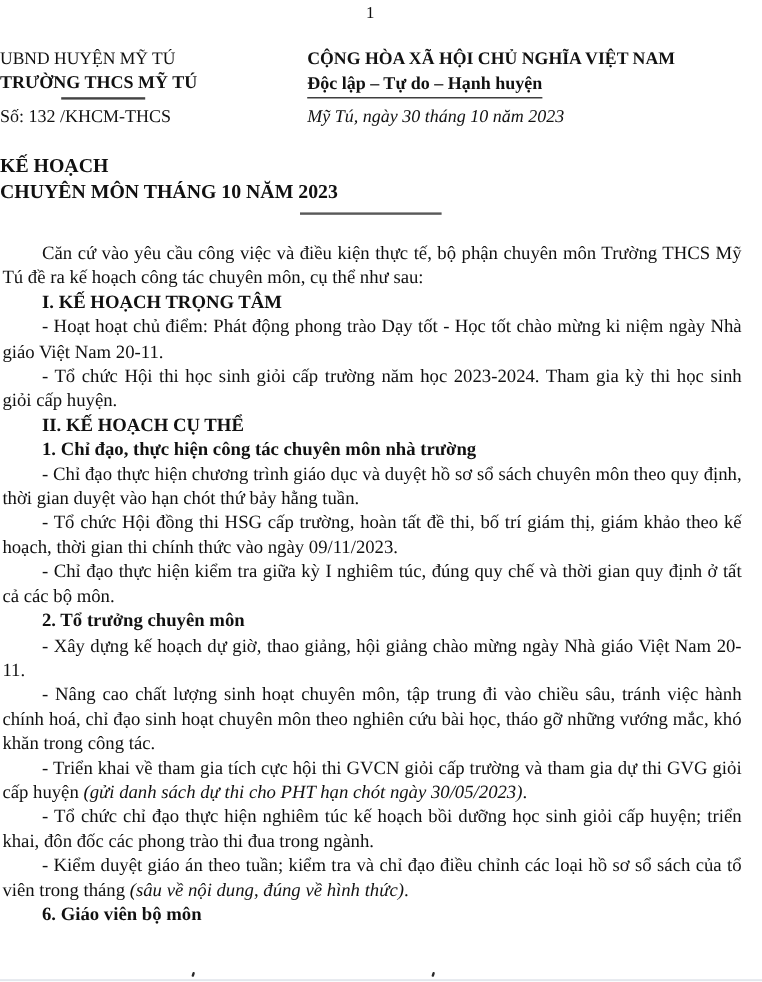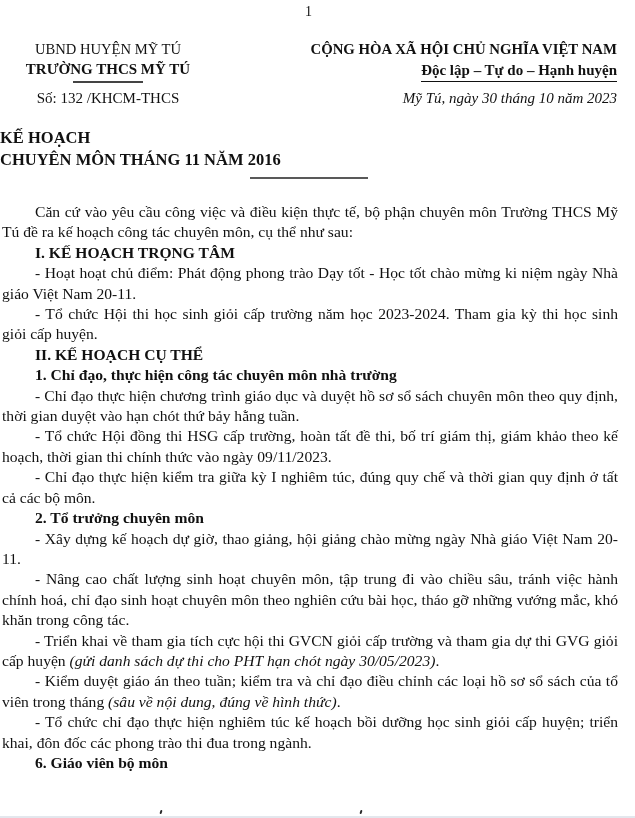--- a/index.html
+++ b/index.html
@@ -16,29 +16,29 @@
     overflow:hidden;
     font-family:"Liberation Serif","DejaVu Serif",serif;
     color:var(--text);
   }
   .page-number{
     position:absolute;top:4px;left:0;width:617px;
     text-align:center;font-size:14px;line-height:16px;
   }
   .header-left{
     position:absolute;top:39px;left:0;width:172px;
-    text-align:center;line-height:20px;padding-left:22px;
+    line-height:20px;
   }
   .header-left .l1{font-size:14.6px;}
   .header-left .l2{font-size:15px;font-weight:bold;}
   .org-rule{width:70px;height:1.5px;background:var(--org-rule);margin:2px auto 0 auto;}
   .header-left .l3{font-size:15px;margin-top:5px;}
   .header-right{
-    position:absolute;top:39px;left:242px;width:375px;
-    text-align:right;line-height:20px;
+    position:absolute;top:39px;left:256px;width:375px;
+    text-align:left;line-height:20px;
   }
   .header-right .r1{font-size:14.8px;font-weight:bold;white-space:nowrap;}
   .header-right .r2{font-size:15px;font-weight:bold;margin-top:1px;}
   .header-right .r2 span{display:inline-block;border-bottom:1.5px solid var(--text);padding-bottom:1px;}
   .header-right .r3{font-size:15px;font-style:italic;margin-top:6px;}
   .title-block{
     position:absolute;top:127px;left:0;width:617px;
     text-align:left;line-height:21.5px;
   }
   .title-block .t{font-size:16.5px;font-weight:bold;}
@@ -75,40 +75,40 @@
   </div>
 
   <div class="header-right">
     <div class="r1">CỘNG HÒA XÃ HỘI CHỦ NGHĨA VIỆT NAM</div>
     <div class="r2"><span>Độc lập – Tự do – Hạnh huyện</span></div>
     <div class="r3">Mỹ Tú, ngày 30 tháng 10 năm 2023</div>
   </div>
 
   <div class="title-block">
     <div class="t">KẾ HOẠCH</div>
-    <div class="t">CHUYÊN MÔN THÁNG 11 NĂM 2016</div>
+    <div class="t">CHUYÊN MÔN THÁNG 10 NĂM 2023</div>
     <div class="title-rule"></div>
   </div>
 
   <div class="doc-body">
       <div class="para"><span>Căn cứ vào yêu cầu công việc và điều kiện thực tế, bộ phận chuyên môn Trường THCS Mỹ Tú đề ra kế hoạch công tác chuyên môn, cụ thể như sau:</span></div>
       <div class="para h"><span>I. KẾ HOẠCH TRỌNG TÂM</span></div>
       <div class="para"><span>- Hoạt hoạt chủ điểm: Phát động phong trào Dạy tốt - Học tốt chào mừng ki niệm ngày Nhà giáo Việt Nam 20-11.</span></div>
       <div class="para"><span>- Tổ chức Hội thi học sinh giỏi cấp trường năm học 2023-2024. Tham gia kỳ thi học sinh giỏi cấp huyện.</span></div>
       <div class="para h"><span>II. KẾ HOẠCH CỤ THỂ</span></div>
       <div class="para h"><span>1. Chỉ đạo, thực hiện công tác chuyên môn nhà trường</span></div>
       <div class="para"><span>- Chỉ đạo thực hiện chương trình giáo dục và duyệt hồ sơ sổ sách chuyên môn theo quy định, thời gian duyệt vào hạn chót thứ bảy hằng tuần.</span></div>
       <div class="para"><span>- Tổ chức Hội đồng thi HSG cấp trường, hoàn tất đề thi, bố trí giám thị, giám khảo theo kế hoạch, thời gian thi chính thức vào ngày 09/11/2023.</span></div>
       <div class="para"><span>- Chỉ đạo thực hiện kiểm tra giữa kỳ I nghiêm túc, đúng quy chế và thời gian quy định ở tất cả các bộ môn.</span></div>
       <div class="para h"><span>2. Tổ trưởng chuyên môn</span></div>
       <div class="para"><span>- Xây dựng kế hoạch dự giờ, thao giảng, hội giảng chào mừng ngày Nhà giáo Việt Nam 20-11.</span></div>
       <div class="para"><span>- Nâng cao chất lượng sinh hoạt chuyên môn, tập trung đi vào chiều sâu, tránh việc hành chính hoá, chỉ đạo sinh hoạt chuyên môn theo nghiên cứu bài học, tháo gỡ những vướng mắc, khó khăn trong công tác.</span></div>
       <div class="para"><span>- Triển khai về tham gia tích cực hội thi GVCN giỏi cấp trường và tham gia dự thi GVG giỏi cấp huyện </span><span class="it">(gửi danh sách dự thi cho PHT hạn chót ngày 30/05/2023)</span><span>.</span></div>
+      <div class="para"><span>- Tổ chức chỉ đạo thực hiện nghiêm túc kế hoạch bồi dưỡng học sinh giỏi cấp huyện; triển khai, đôn đốc các phong trào thi đua trong ngành.</span></div>
       <div class="para"><span>- Kiểm duyệt giáo án theo tuần; kiểm tra và chỉ đạo điều chỉnh các loại hồ sơ sổ sách của tổ viên trong tháng </span><span class="it">(sâu về nội dung, đúng về hình thức)</span><span>.</span></div>
-      <div class="para"><span>- Tổ chức chỉ đạo thực hiện nghiêm túc kế hoạch bồi dưỡng học sinh giỏi cấp huyện; triển khai, đôn đốc các phong trào thi đua trong ngành.</span></div>
       <div class="para h"><span>6. Giáo viên bộ môn</span></div>
     </div>
 
   <div class="clip-mark" style="left:160px;top:810px;"></div>
   <div class="clip-mark" style="left:360px;top:810px;"></div>
   <div class="bottom-edge"></div>
 
 </div>
 
 </body></html>

